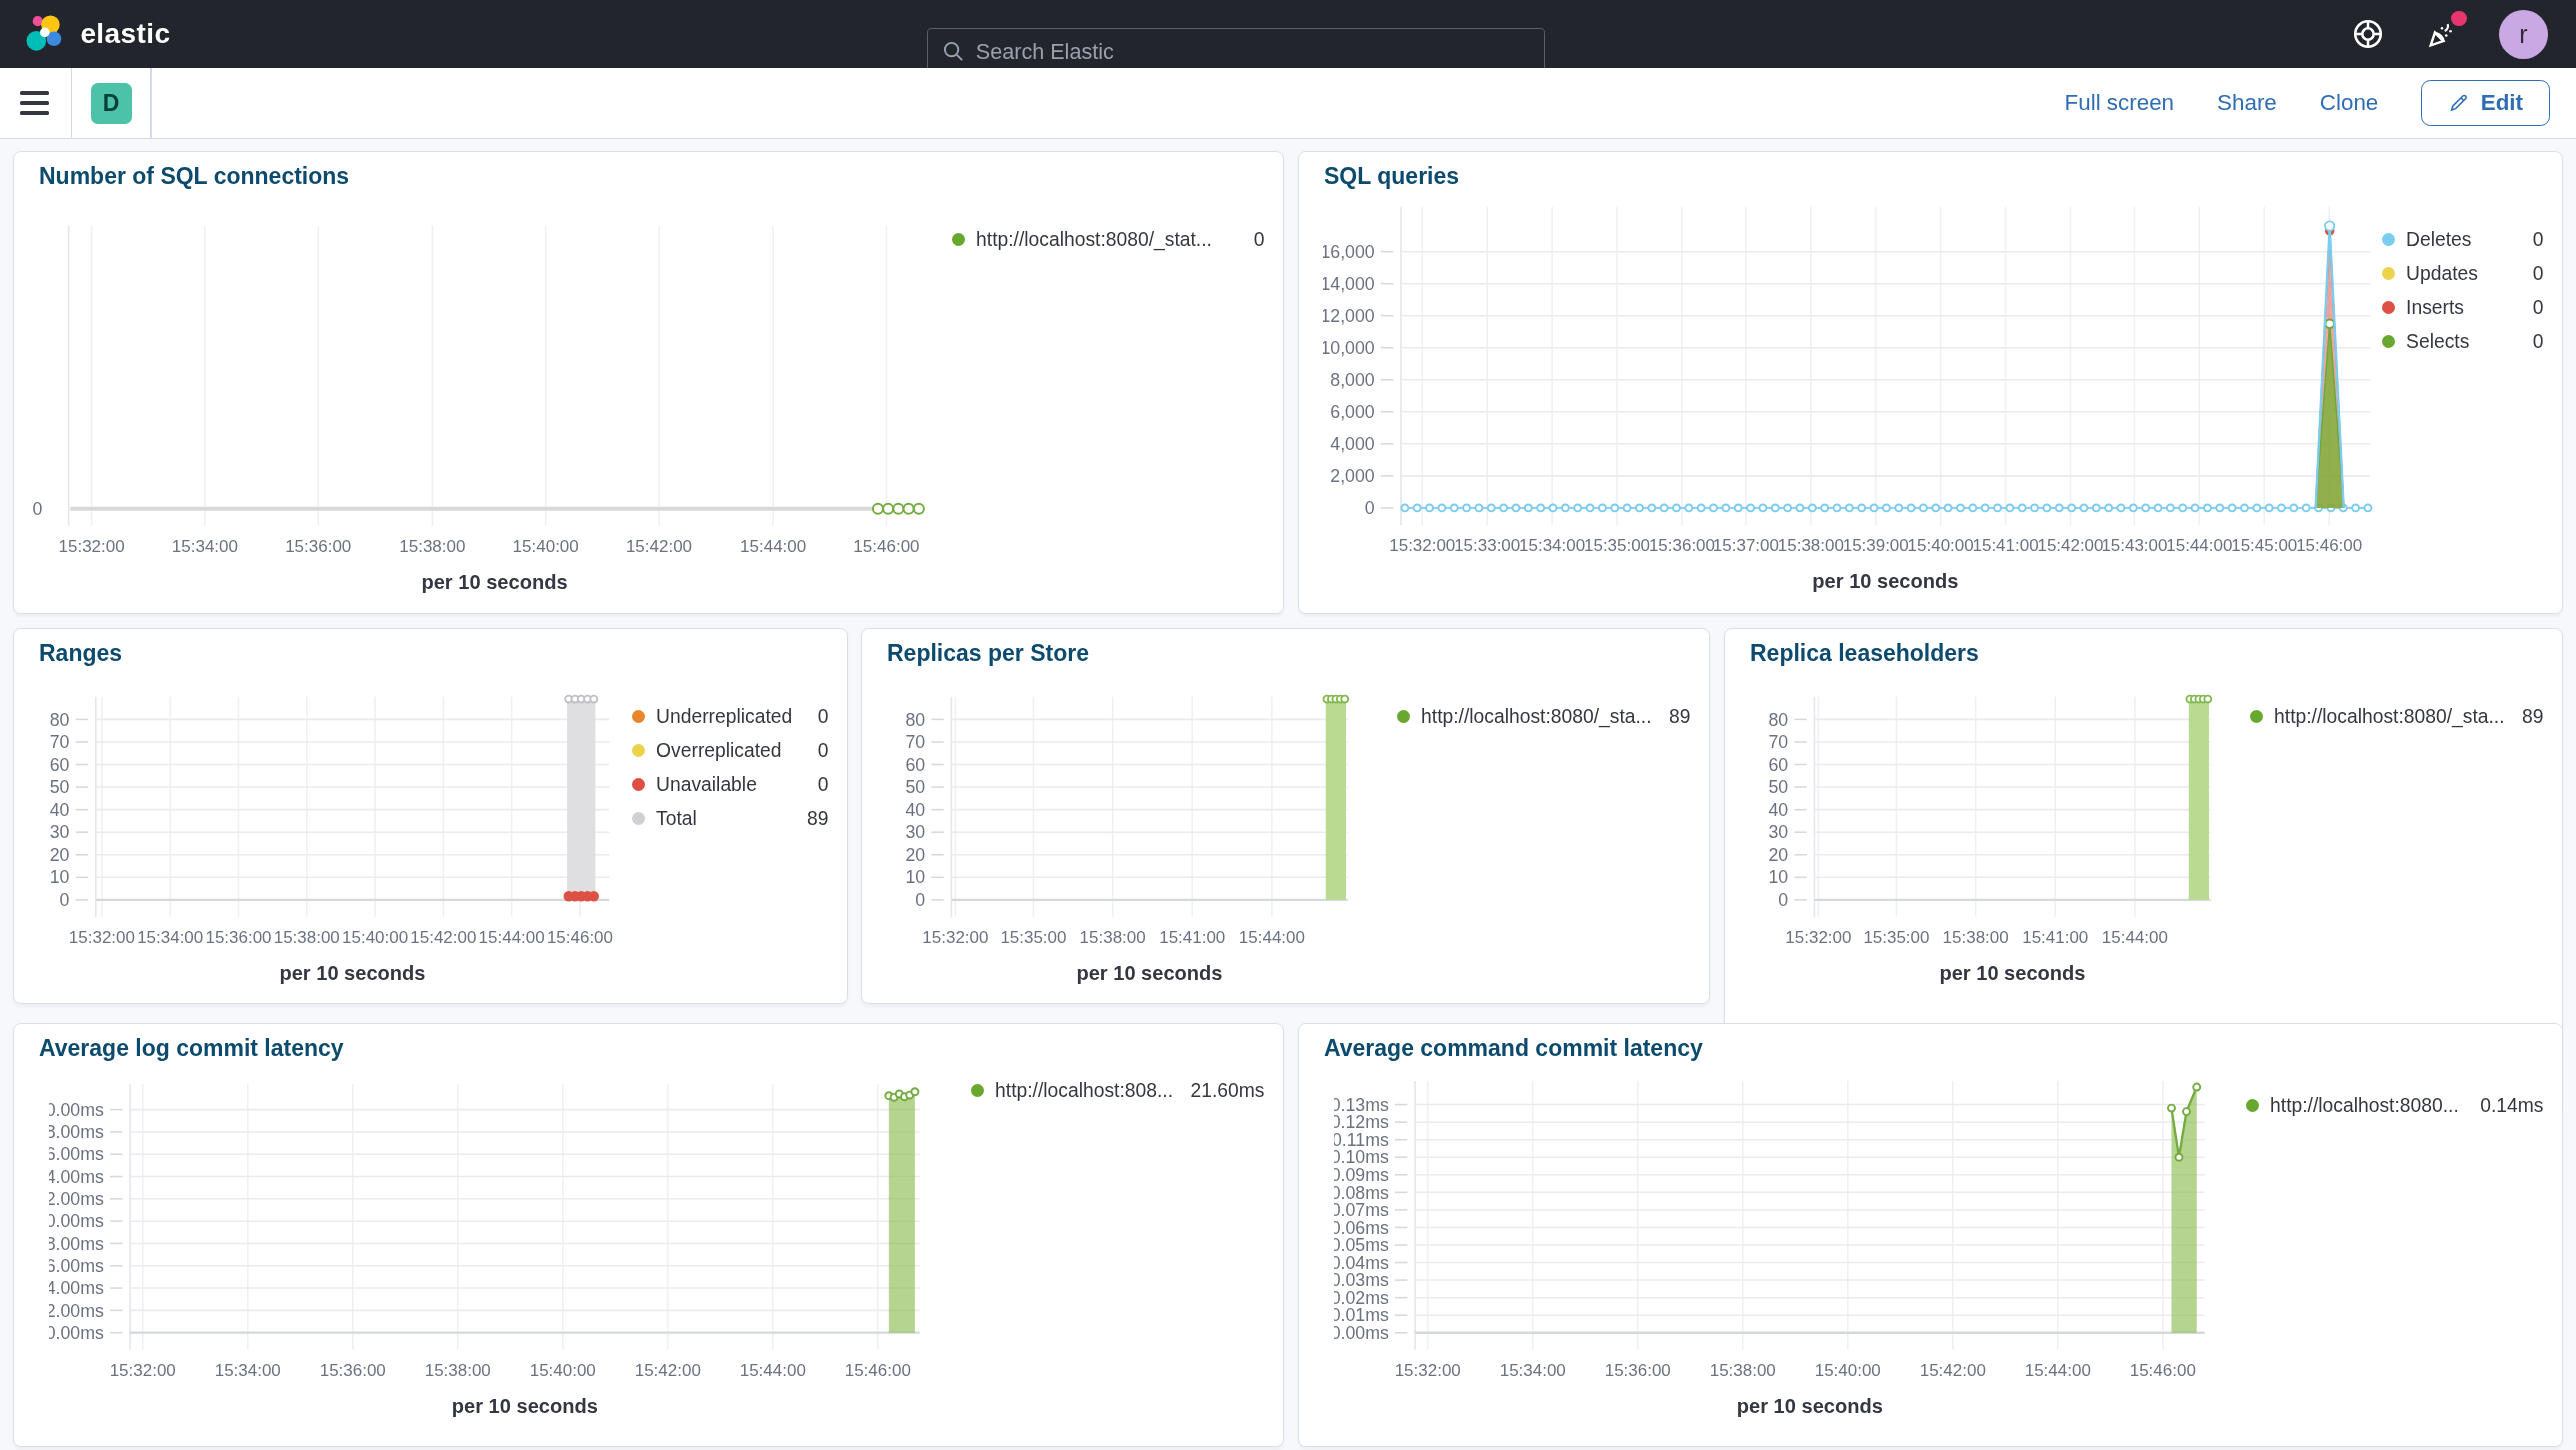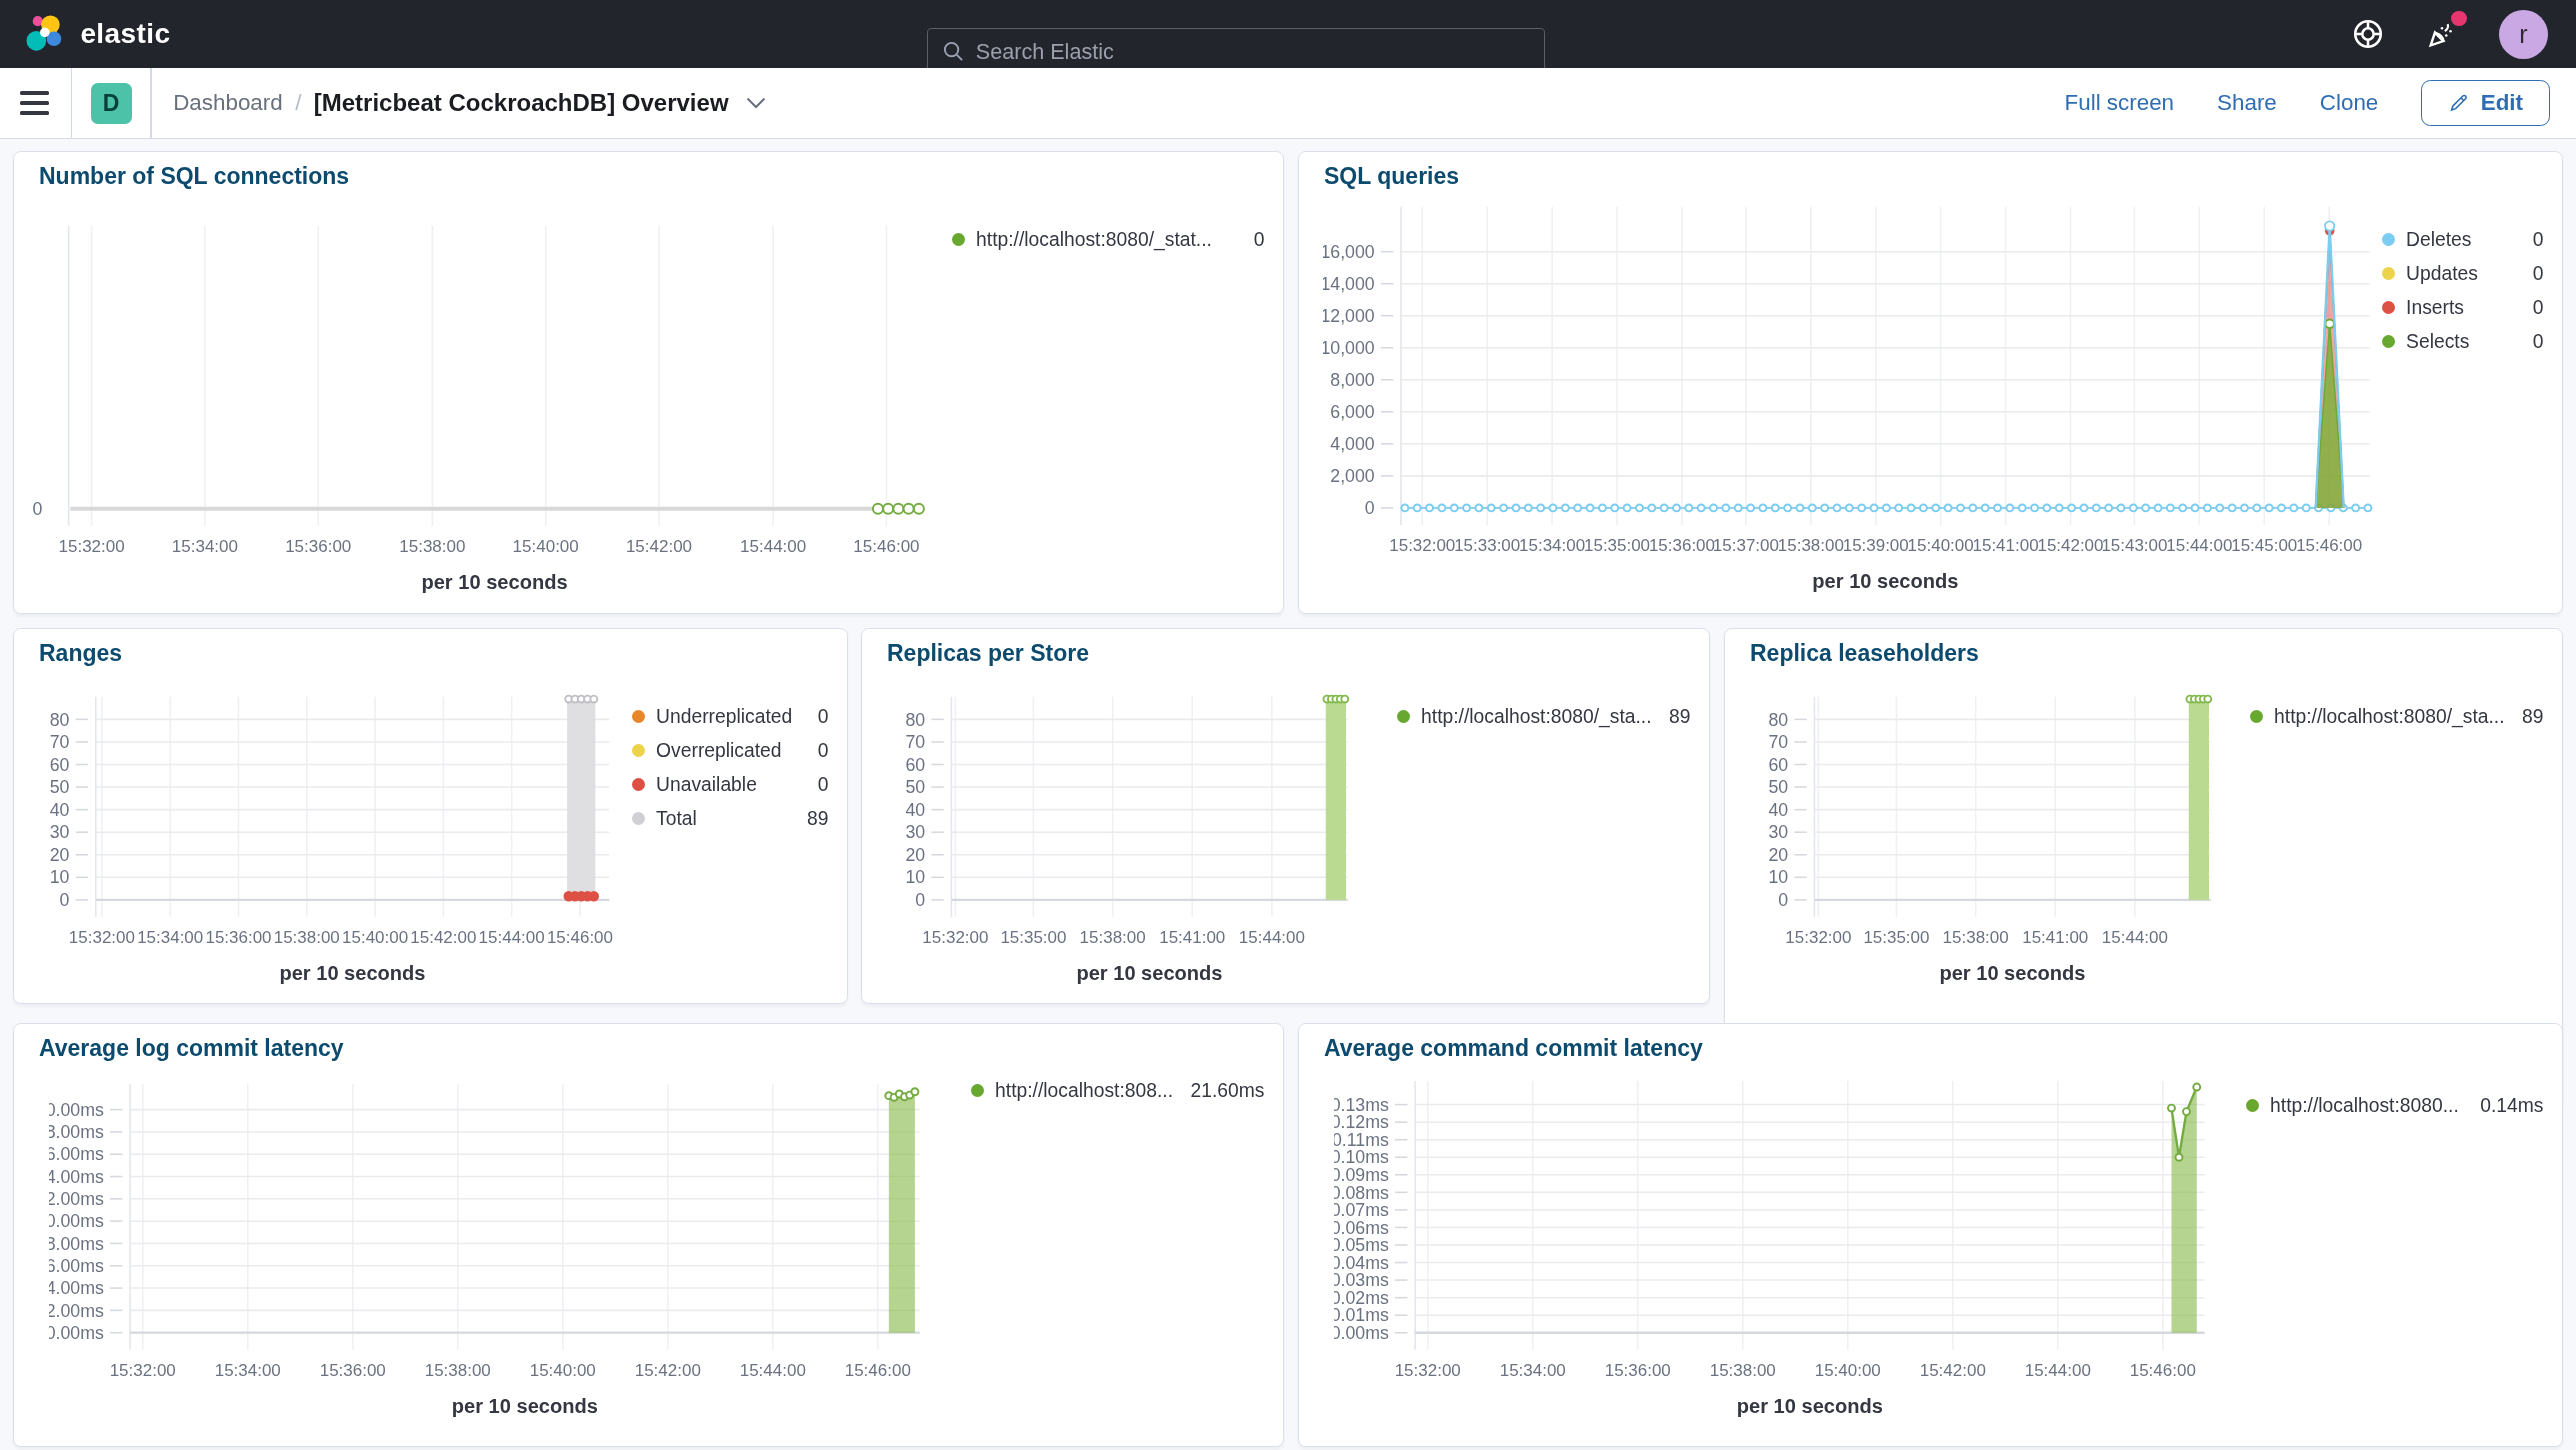--- a/index.html
+++ b/index.html
@@ -120,30 +120,20 @@
   <div class="hamburger">
       <i></i>
       <i></i>
       <i></i>
     </div>
   <div class="vdiv"></div>
   <div class="space-badge" style="background: rgb(76, 194, 169);">
     <span>D</span>
   </div>
   <div class="vdiv"></div>
-  <div class="crumbs">
-    <span class="crumb-link">Dashboard</span>
-    <span class="crumb-sep">/</span>
-    <span class="crumb-title">[Metricbeat CockroachDB] Overview</span>
-    <span class="title-chevron">
-      <svg width="20" height="12.4" viewBox="0 0 26 16" fill="none">
-        <polyline points="2,2 13,13 24,2" stroke="#69707d" stroke-width="2.6" fill="none"></polyline>
-      </svg>
-    </span>
-  </div>
   <div class="nav-actions">
     <span class="nav-link" style="color: rgb(46, 109, 179);">Full screen</span>
     <span class="nav-link" style="color: rgb(46, 109, 179);">Share</span>
     <span class="nav-link" style="color: rgb(46, 109, 179);">Clone</span>
     <button class="edit-btn" style="border-color: rgb(46, 109, 179); color: rgb(46, 109, 179);">
       <svg width="21.6" height="21.6" viewBox="0 0 24 24" fill="none">
         <path d="M4 20 L5.5 15.5 L16.5 4.5 A1.8 1.8 0 0 1 19.5 7.5 L8.5 18.5 Z" stroke="#2e6db3" stroke-width="1.8" fill="none"></path>
         <line x1="14.5" y1="6.5" x2="17.5" y2="9.5" stroke="#2e6db3" stroke-width="1.8"></line>
       </svg>
       <span>Edit</span>

